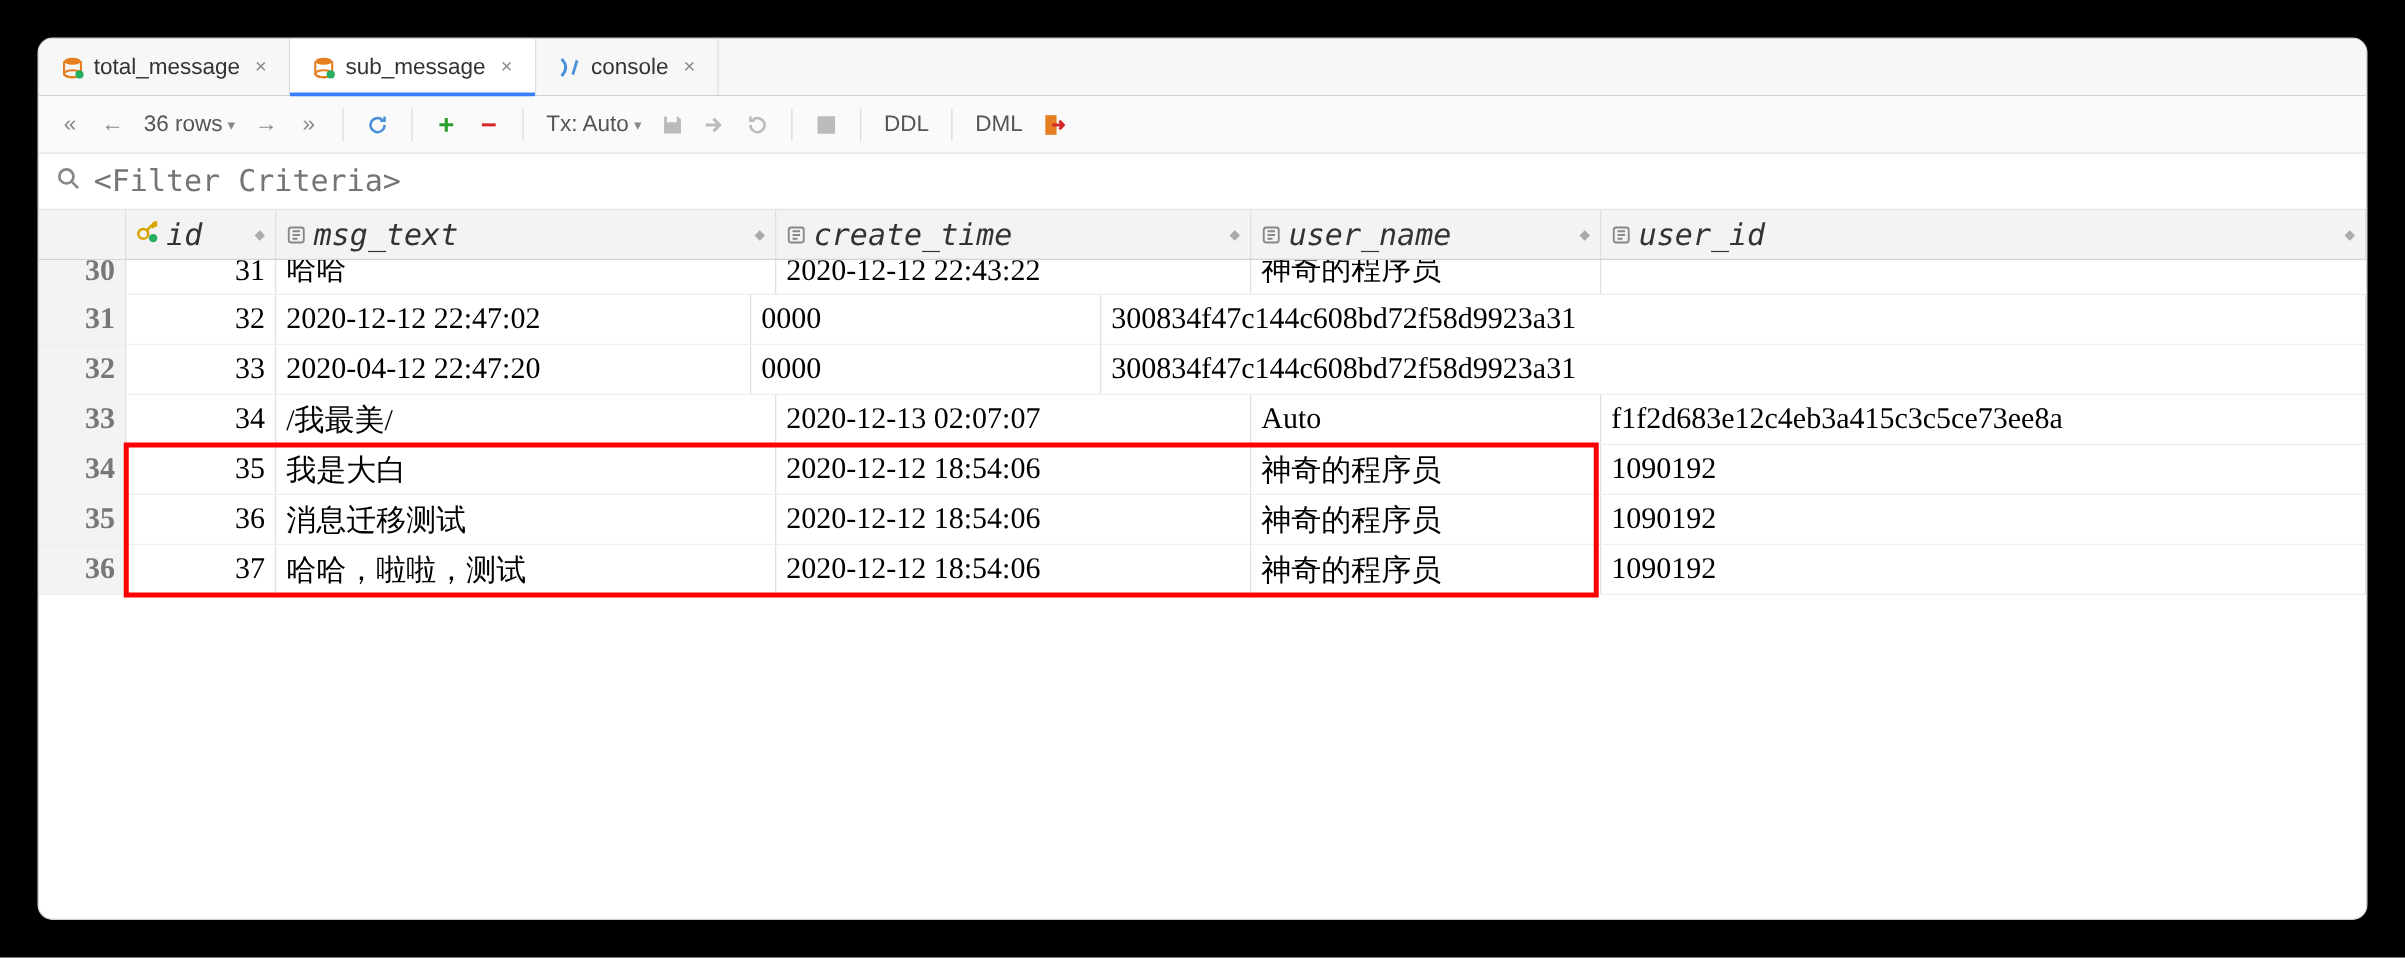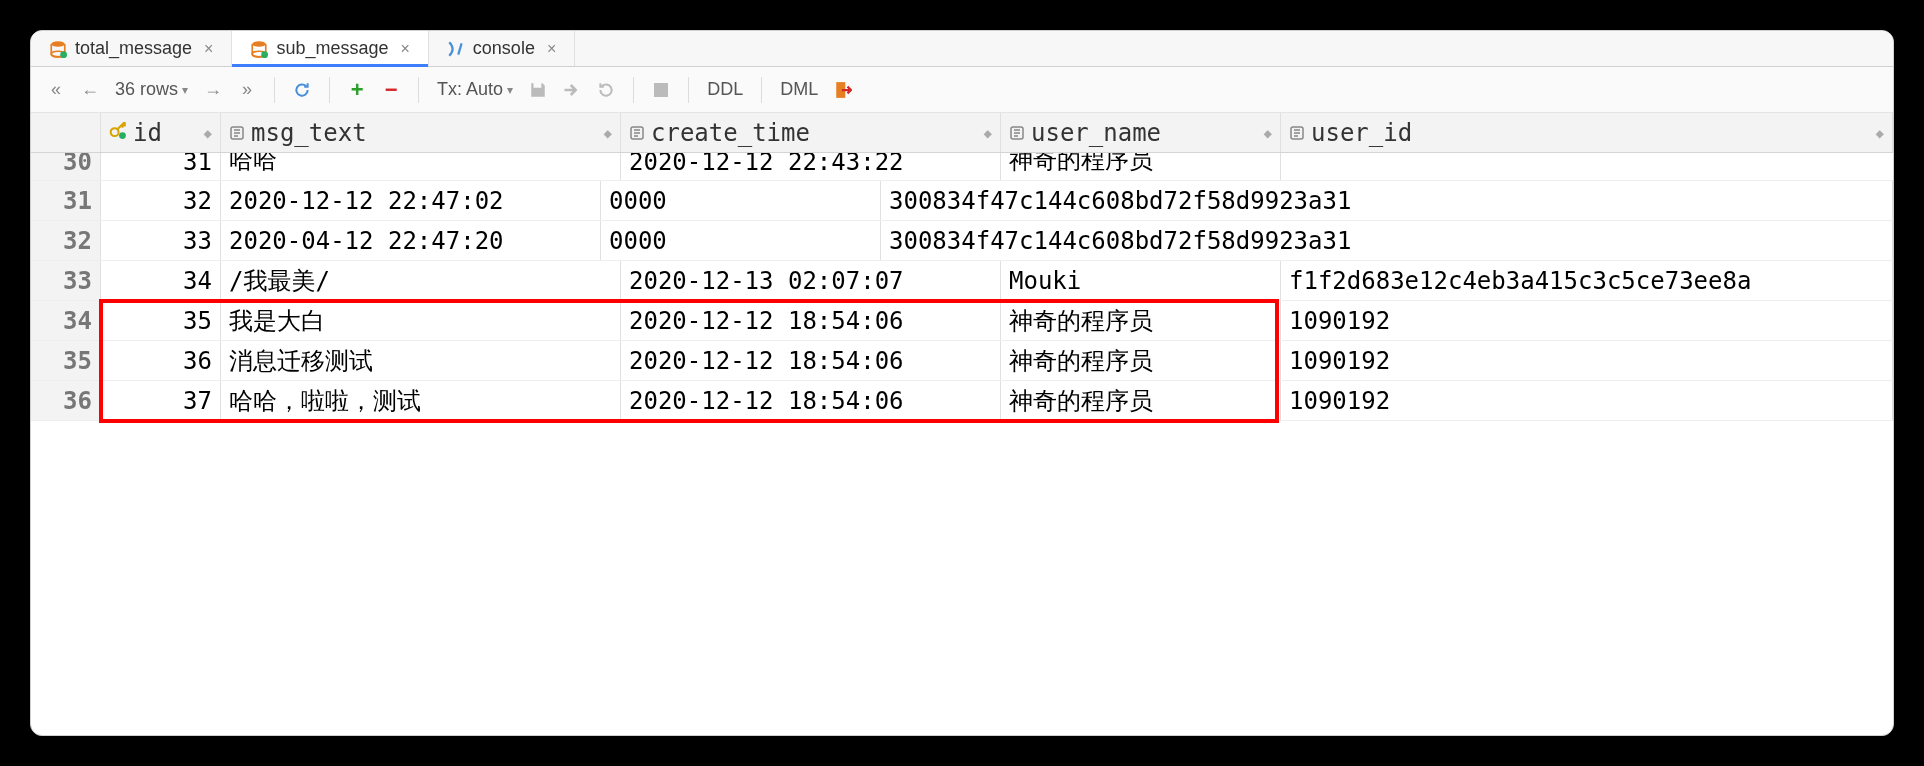--- a/index.html
+++ b/index.html
@@ -18,21 +18,21 @@
     display: flex;
     flex-direction: column;
     border: 1px solid #d0d0d0;
   }
   
   .tab-bar {
     display: flex;
     align-items: stretch;
     background: #f7f7f7;
     border-bottom: 1px solid #d0d0d0;
-    height: 36px;
+    height: 46px;
   }
   .tab {
     display: flex;
     align-items: center;
     gap: 8px;
     padding: 0 18px;
     border-right: 1px solid #e0e0e0;
     font-size: 18px;
     color: #333;
     cursor: pointer;
@@ -112,20 +112,21 @@
     position: relative;
   }
   .grid-header, .grid-row {
     display: flex;
     align-items: stretch;
   }
   .grid-header {
     background: #f3f3f3;
     border-bottom: 1px solid #d4d4d4;
     height: 40px;
+    font-style: italic;
   }
   .cell {
     border-right: 1px solid #e0e0e0;
     padding: 4px 8px;
     display: flex;
     align-items: center;
     overflow: hidden;
     white-space: nowrap;
   }
   .grid-header .cell { justify-content: flex-start; gap: 6px; color: #333; font-weight: normal; position: relative;}
@@ -133,20 +134,21 @@
   .id-col { width: 120px; justify-content: flex-end; }
   .msg-col { width: 400px; text-align: center; }
   .time-col { width: 380px; }
   .uname-col { width: 280px; }
   .uid-col { flex: 1; }
   .sort-ico { position: absolute; right: 8px; color: #aaa; font-size: 14px;}
   .grid-body {
     flex: 1;
     overflow: hidden;
     position: relative;
+    font-family: Liberation Serif, serif;
   }
   .grid-row {
     height: 40px;
     border-bottom: 1px solid #eee;
     background: #fff;
   }
   .grid-row.cut { height: 28px; overflow: hidden; }
   .grid-row.cut .cell { align-items: flex-end; }
   .highlight-box {
     position: absolute;
@@ -257,20 +259,29 @@
     <span class="tb-btn">
       <span class="exit-ico">
         <svg viewBox="0 0 16 16">
             <rect x="2" y="1" width="8" height="14" fill="#e67e22"></rect>
             <path d="M7 8h8 M12 5l3 3-3 3" fill="none" stroke="#d62728" stroke-width="2"></path>
           </svg>
       </span>
     </span>
   </div>
 
+  <div class="filter-row">
+    <span>
+      <svg width="20" height="20" viewBox="0 0 16 16">
+          <circle cx="6.5" cy="6.5" r="4.5" fill="none" stroke="#888" stroke-width="1.8"></circle>
+          <path d="M10 10l4 4" stroke="#888" stroke-width="1.8"></path>
+        </svg>
+    </span>
+    <input class="filter-input" placeholder="&lt;Filter Criteria&gt;" style="">
+  </div>
 
   <div class="grid">
     <div class="grid-header">
       <div class="cell rownum-col"></div>
       <div class="cell id-col">
         <span class="key-ico">
           <svg width="18" height="18" viewBox="0 0 16 16">
               <circle cx="5" cy="9" r="3.5" fill="none" stroke="#d9a400" stroke-width="1.8"></circle>
               <path d="M7.5 6.5 L14 0v3h-2v2" fill="none" stroke="#d9a400" stroke-width="1.8"></path>
               <circle cx="12" cy="12" r="3" fill="#27ae60"></circle>
@@ -341,21 +352,21 @@
           <div class="cell id-col">33</div>
           <div class="cell time-col">2020-04-12 22:47:20</div>
           <div class="cell uname-col">0000</div>
           <div class="cell uid-col">300834f47c144c608bd72f58d9923a31</div>
         </div>
         <div class="grid-row">
           <div class="cell rownum-col">33</div>
           <div class="cell id-col">34</div>
           <div class="cell msg-col">/我最美/</div>
           <div class="cell time-col">2020-12-13 02:07:07</div>
-          <div class="cell uname-col">Mouki</div>
+          <div class="cell uname-col">Auto</div>
           <div class="cell uid-col">f1f2d683e12c4eb3a415c3c5ce73ee8a</div>
         </div>
         <div class="grid-row">
           <div class="cell rownum-col">34</div>
           <div class="cell id-col">35</div>
           <div class="cell msg-col">我是大白</div>
           <div class="cell time-col">2020-12-12 18:54:06</div>
           <div class="cell uname-col">神奇的程序员</div>
           <div class="cell uid-col">1090192</div>
         </div>

